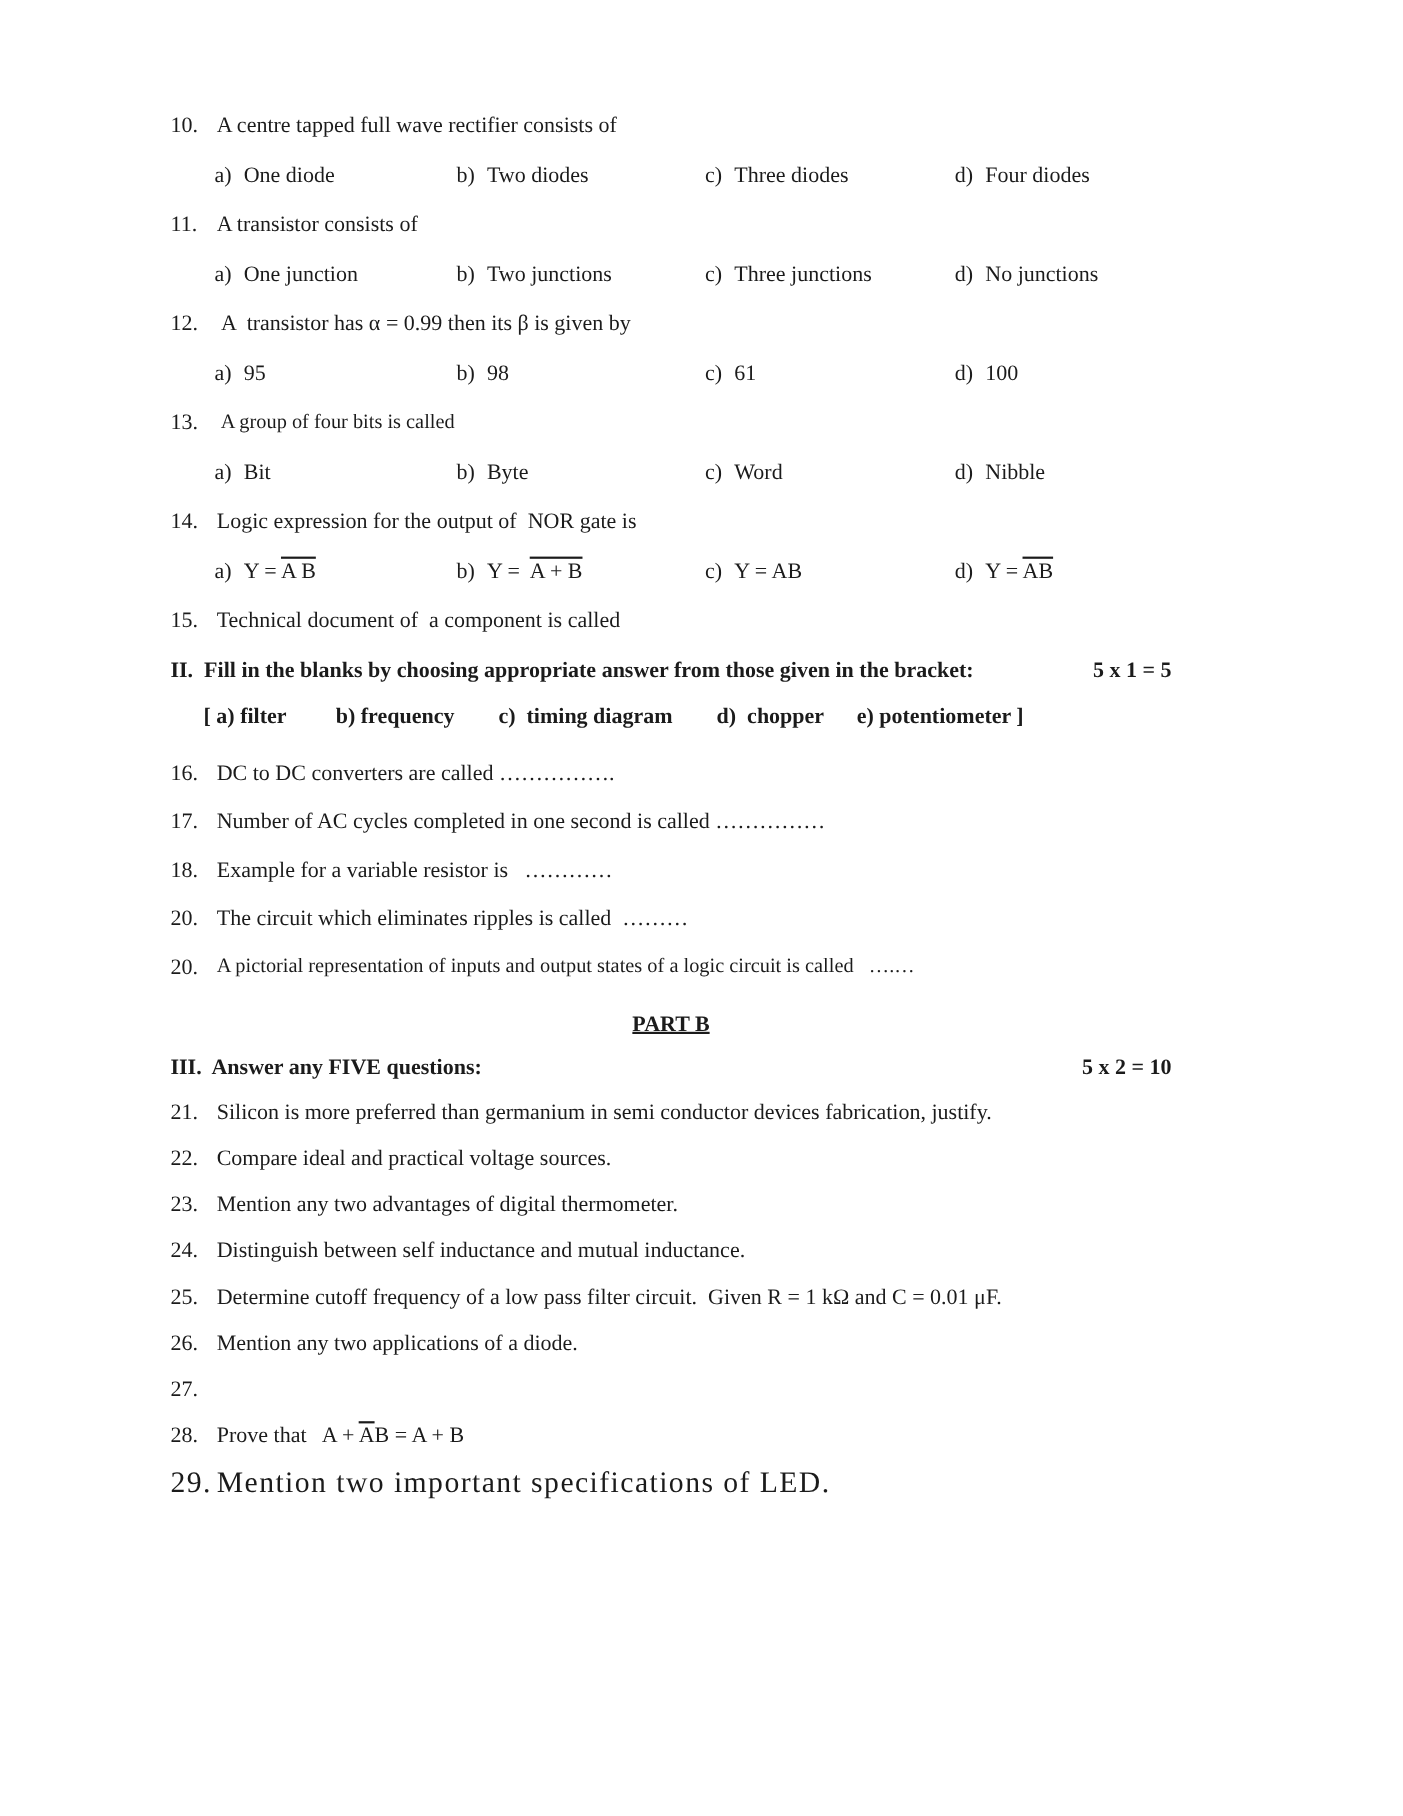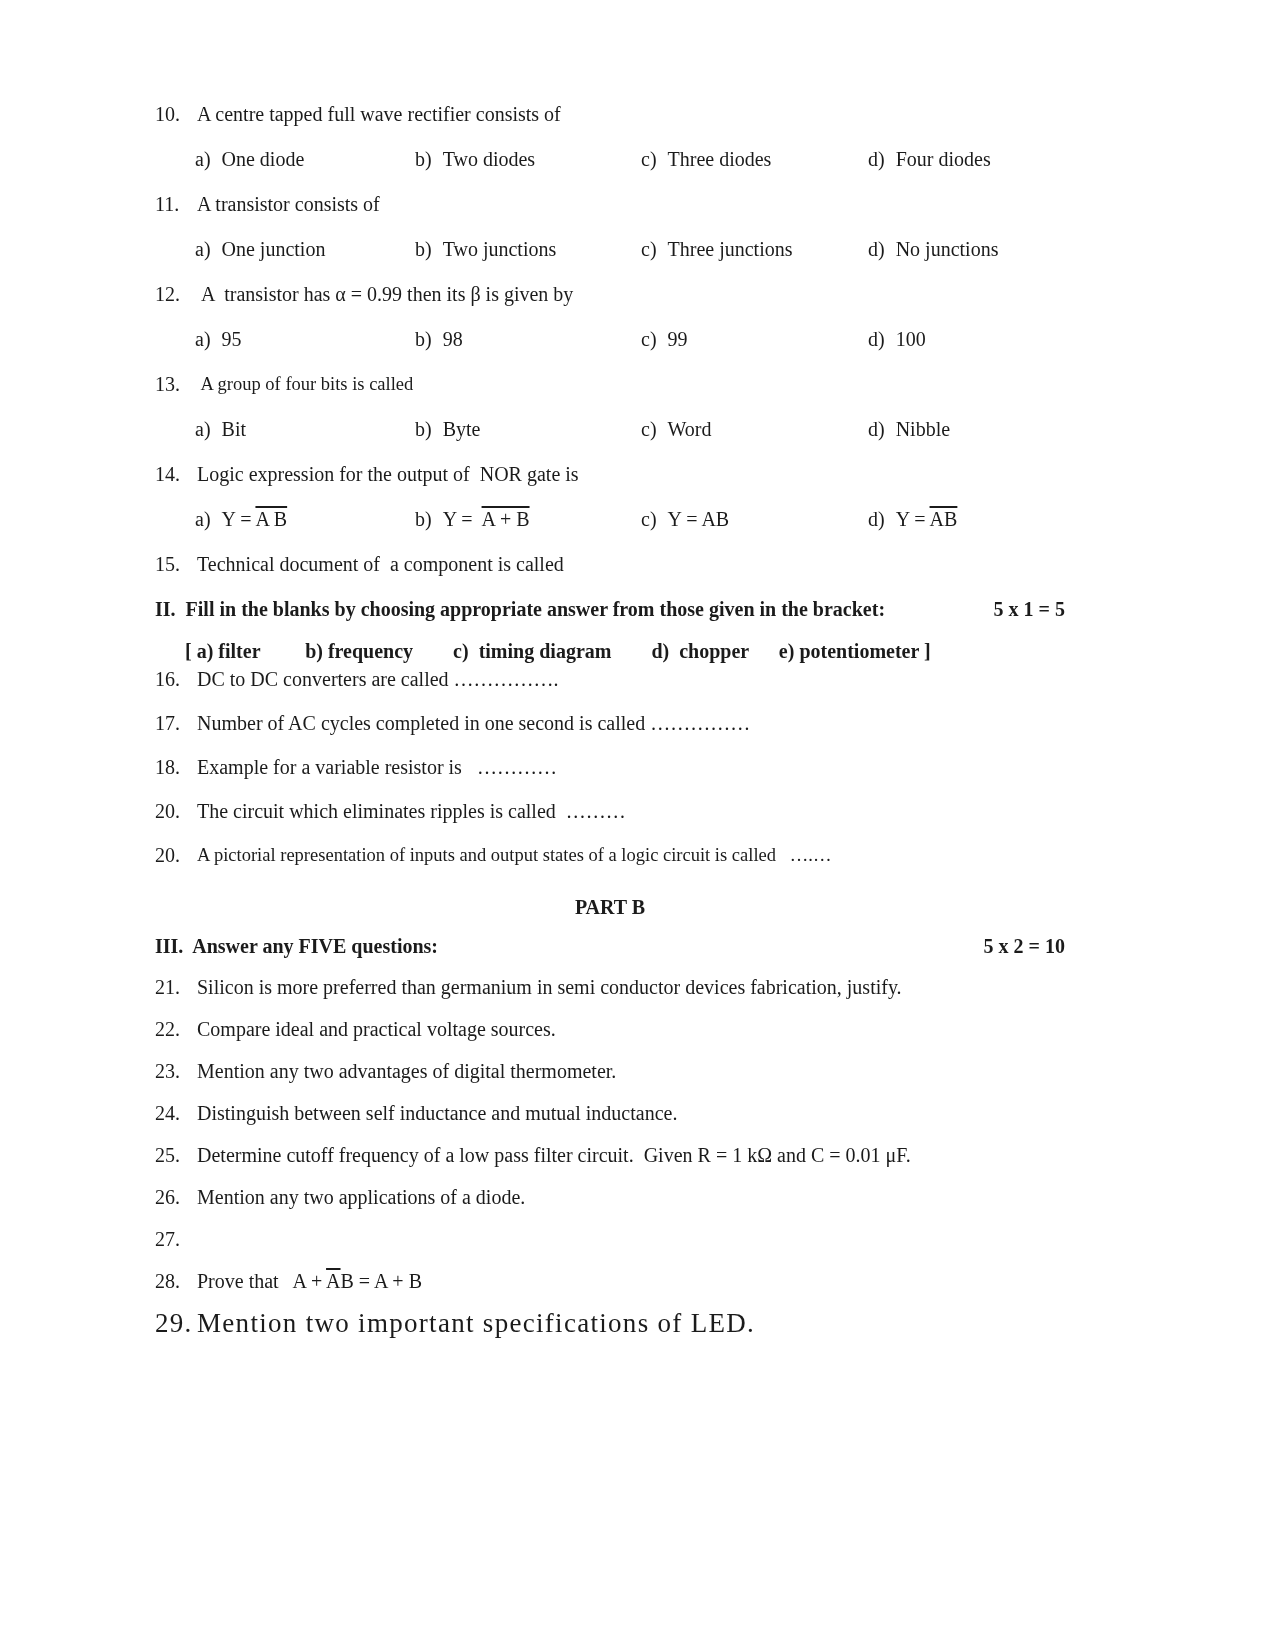--- a/index.html
+++ b/index.html
@@ -35,25 +35,25 @@
   .otext { white-space: pre; }
   .ov    { text-decoration: overline; }
   .sm    { font-size: 18.5px; }
   .wide  { font-size: 27px; letter-spacing: 1.3px; }
   .sec2-head {
     display: flex; justify-content: space-between;
     font-weight: bold; margin-top: 12px; margin-bottom: 14px;
     white-space: pre;
   }
   .bracket {
-    margin-left: 30px; 
+    margin-left: 30px; margin-bottom: 24px;
     font-weight: bold; white-space: pre;
   }
   .fitem { display: flex; margin-bottom: 16px; }
-  .partb-title { text-align: center; font-weight: bold; margin-top: 24px; margin-bottom: 11px; }
+  .partb-title { text-align: center; font-weight: bold; margin-top: 24px; margin-bottom: 11px; text-decoration: underline; }
   .h3 {
     display: flex; justify-content: space-between;
     font-weight: bold; margin-bottom: 13px; white-space: pre;
   }
   .bitem { display: flex; margin-bottom: 14px; }
 </style>
 </head>
 <body>
 
 <div class="page">
@@ -88,21 +88,21 @@
       </div>
 
       <div>
         <div class="stem">
           <span class="num">12.</span>
           <span class="txt"> A  transistor has α = 0.99 then its β is given by</span>
         </div>
         <div class="opts">
           <span class="opt"><span class="olabel">a)</span><span class="otext">95</span></span>
           <span class="opt"><span class="olabel">b)</span><span class="otext">98</span></span>
-          <span class="opt"><span class="olabel">c)</span><span class="otext">99</span></span>
+          <span class="opt"><span class="olabel">c)</span><span class="otext">61</span></span>
           <span class="opt"><span class="olabel">d)</span><span class="otext">100</span></span>
         </div>
       </div>
 
       <div>
         <div class="stem">
           <span class="num">13.</span>
           <span class="txt sm"> A group of four bits is called</span>
         </div>
         <div class="opts">

